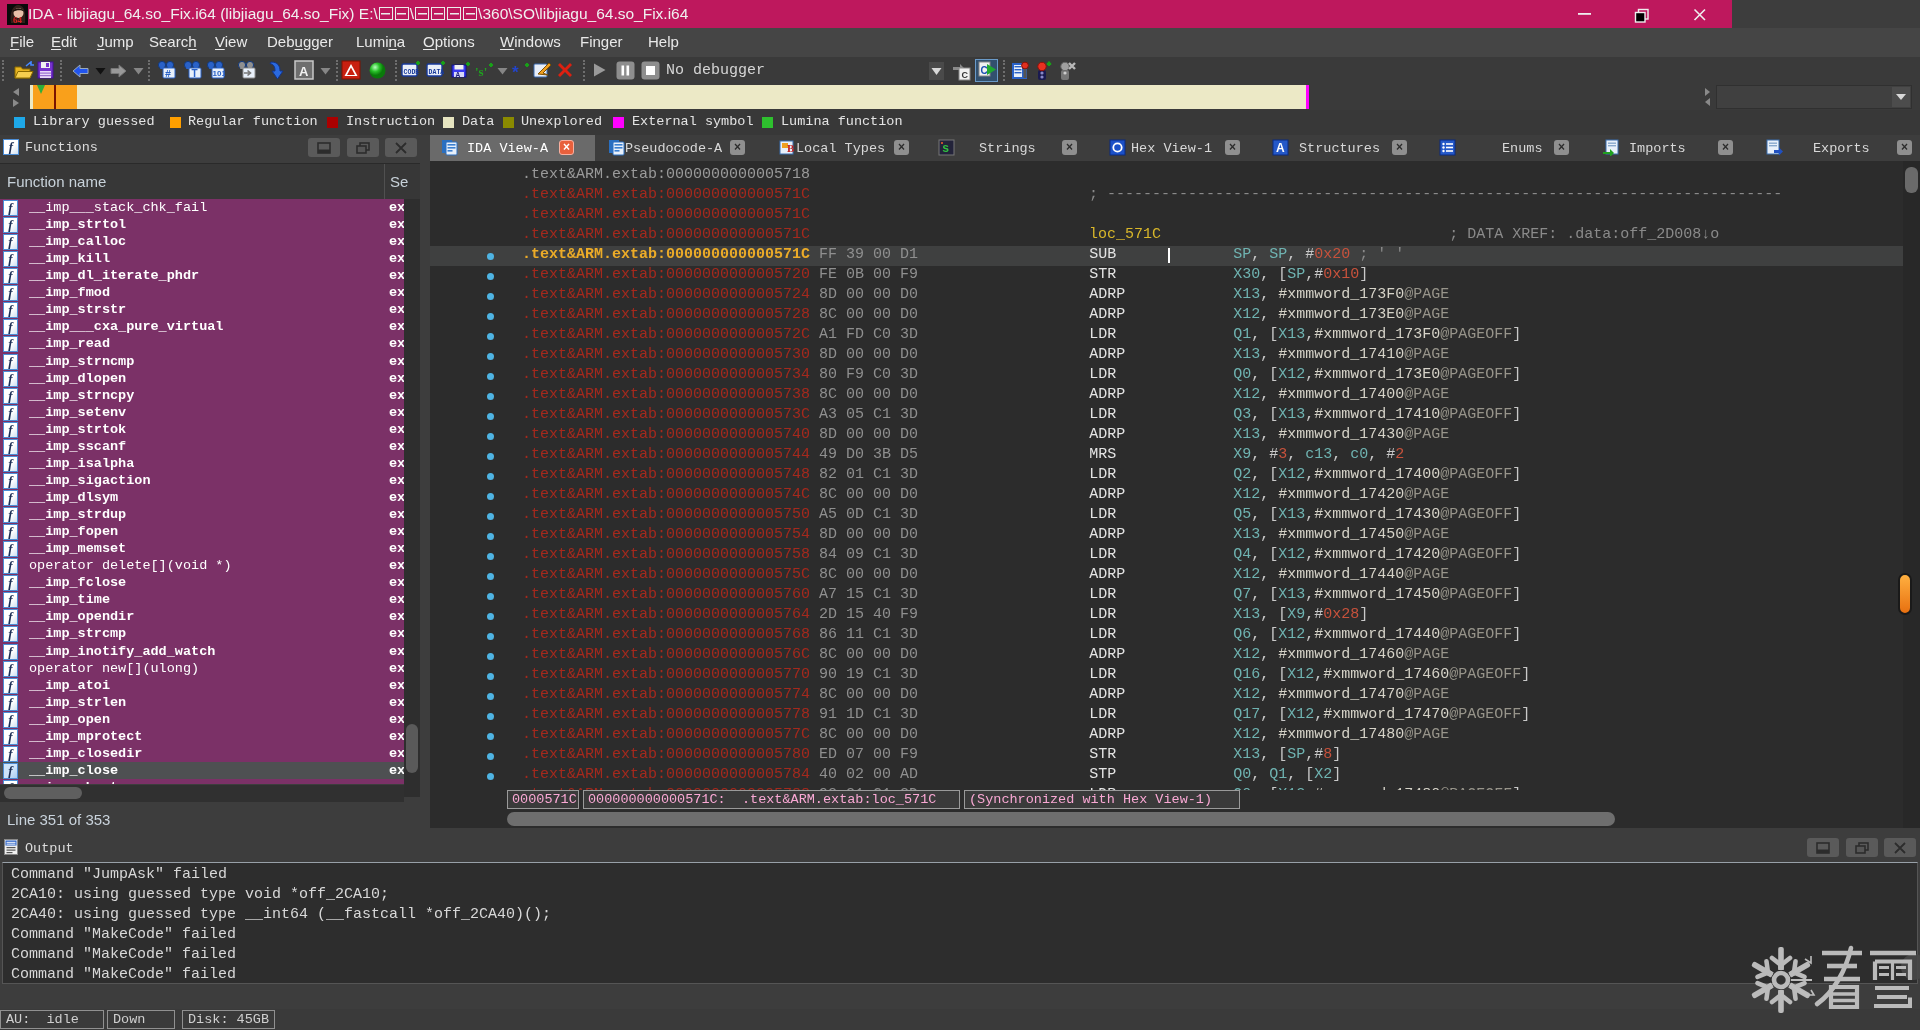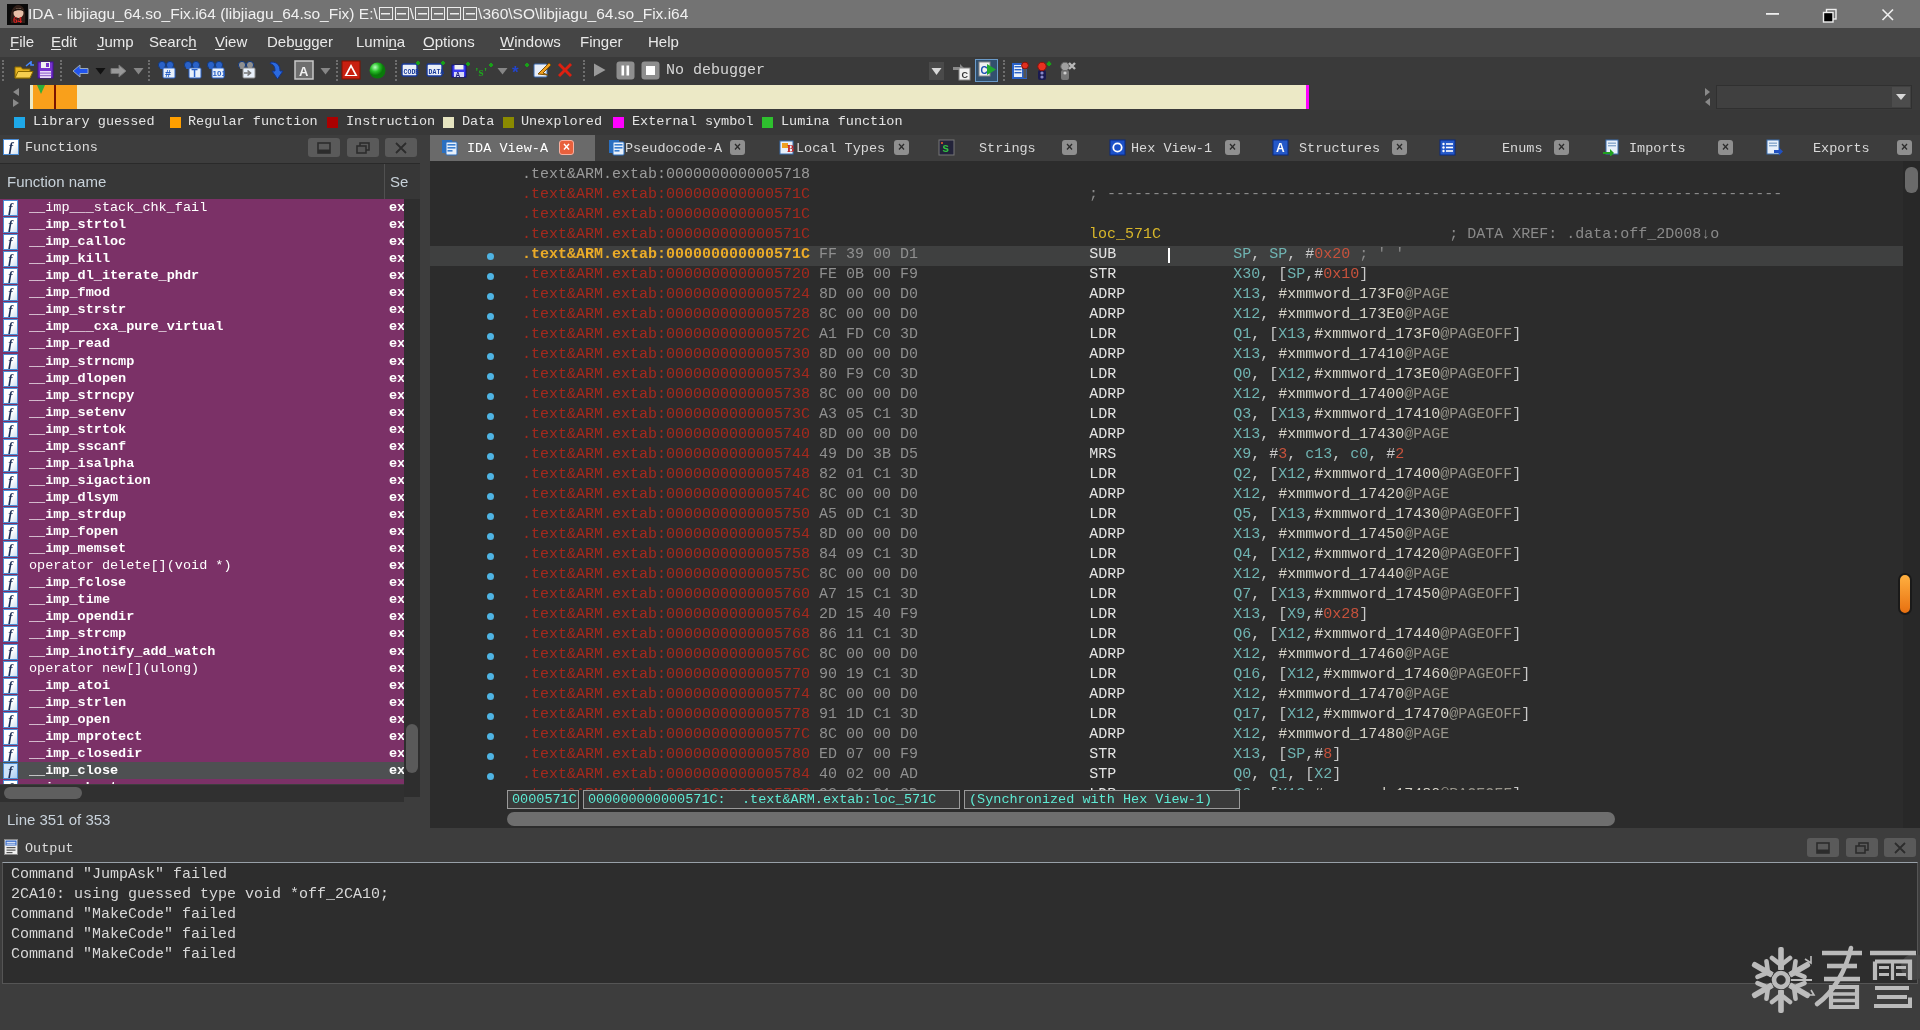--- a/index.html
+++ b/index.html
@@ -1,17 +1,17 @@
 <!DOCTYPE html>
 <html><head><meta charset="utf-8"><style>* { margin:0; padding:0; box-sizing:border-box; }
 html,body { width:1920px; height:1030px; overflow:hidden; background:#3d3d3d; }
 #app { position:relative; width:1920px; height:1030px; font-family:"Liberation Mono",monospace; }
 i,b { font-style:normal; font-weight:inherit; }
 
-#titlebar { position:absolute; left:0; top:0; width:1920px; height:28px; background:#737373; }
+#titlebar { position:absolute; left:0; top:0; width:1732px; height:28px; background:#be185d; }
 #appico { position:absolute; left:7px; top:4px; }
 #title { position:absolute; left:28px; top:5px; font:15.5px "Liberation Sans",sans-serif; color:#f0f0f0; white-space:pre; }
 .cjk { display:inline-block; width:14px; height:13px; border:1.5px solid #ececec; margin:0 1px; background:linear-gradient(#ececec 0 0) center/9px 1.5px no-repeat; vertical-align:-1px; }
 #winbtns { position:absolute; right:17px; top:0; width:156px; height:28px; }
 
 #menubar { position:absolute; left:0; top:28px; width:1920px; height:29px; background:#454545; }
 #menubar span { position:absolute; top:5px; font:15px "Liberation Sans",sans-serif; color:#e9e9e9; }
 #menubar u { text-decoration-thickness:1px; text-underline-offset:2px; }
 
 #toolbar { position:absolute; left:0; top:57px; width:1920px; height:27px; background:#3a3a3a; }
@@ -82,21 +82,21 @@
 .by { color:#8f8f8f; }
 .mn { color:#e4e4e4; }
 .rg { color:#6fb3b1; }
 .wt { color:#c9c9c9; }
 .im { color:#c7523c; }
 .sy { color:#d6d3c8; }
 .gy { color:#97948a; }
 .cm { color:#8a8a8a; }
 .lb { color:#d9b72a; }
 #caret { position:absolute; left:738px; top:87px; width:2px; height:15px; background:#fff; }
-.sbox { position:absolute; top:655px; height:19px; background:#3a3a3a; border:1px solid #9a9a9a; font:13.5px "Liberation Mono",monospace; color:#5eead4; line-height:17px; padding-left:4px; white-space:pre; overflow:hidden; }
+.sbox { position:absolute; top:655px; height:19px; background:#3a3a3a; border:1px solid #9a9a9a; font:13.5px "Liberation Mono",monospace; color:#f9a8d4; line-height:17px; padding-left:4px; white-space:pre; overflow:hidden; }
 #dhsb { position:absolute; left:0; top:676px; width:1473px; height:17px; background:#2c2c2c; }
 #dhthumb { position:absolute; left:77px; top:1px; width:1108px; height:14px; background:#6e6e6e; border-radius:7px; }
 #dvsb { position:absolute; left:1473px; top:26px; width:17px; height:667px; background:#282828; }
 #dvthumb { position:absolute; left:2px; top:6px; width:13px; height:26px; background:#6a6a6a; border-radius:6px; }
 #dvorange { position:absolute; left:-5px; top:412px; width:14px; height:42px; background:linear-gradient(180deg,#ffb040,#e87010); border:2px solid #1a1a1a; border-radius:7px; }
 
 #outpanel { position:absolute; left:0; top:701px; width:1920px; height:174px; }
 #otitle { position:absolute; left:0; top:0; width:1920px; height:26px; }
 #otxt { position:absolute; left:25px; top:5px; font:13.5px "Liberation Mono",monospace; color:#dcdcdc; }
 #otitle .wbtn { top:2px; }
@@ -828,25 +828,31 @@
           </span>
         <span class="wbtn" style="left:1884px">
             <svg width="14" height="12" viewBox="0 0 14 12">
               <path d="M2 1 L12 11 M12 1 L2 11" stroke="#2c2c2c" stroke-width="1.8"></path>
             </svg>
           </span>
       </div>
       <div id="console">
 <div>Command "JumpAsk" failed</div>
 <div>2CA10: using guessed type void *off_2CA10;</div>
+<div>2CA40: using guessed type __int64 (__fastcall *off_2CA40)();</div>
 <div>Command "MakeCode" failed</div>
 <div>Command "MakeCode" failed</div>
 <div>Command "MakeCode" failed</div>
       </div>
     </div>
+  </div>
+  <div id="statusbar">
+    <div class="stbox" style="left:0px;width:104px">AU:&nbsp;&nbsp;idle</div>
+    <div class="stbox" style="left:107px;width:68px">Down</div>
+    <div class="stbox" style="left:182px;width:93px">Disk: 45GB</div>
   </div>
   <svg class="wm" width="178" height="96" viewBox="0 0 178 96" style="left:1744px;top:936px">
 <circle cx="170" cy="31" r="13" fill="#484848"></circle>
 <g transform="translate(37,44)">
         <g transform="rotate(0)">
           <rect x="-2.8" y="-33" width="5.6" height="23" rx="2" fill="#c6c6c6"></rect>
           <path d="M-9 -22 L0 -15 L9 -22" stroke="#c6c6c6" stroke-width="4.6" fill="none" stroke-linecap="round"></path>
           <rect x="-2.8" y="-15" width="5.6" height="5" fill="#c6c6c6"></rect>
         </g>
         <g transform="rotate(60)">

